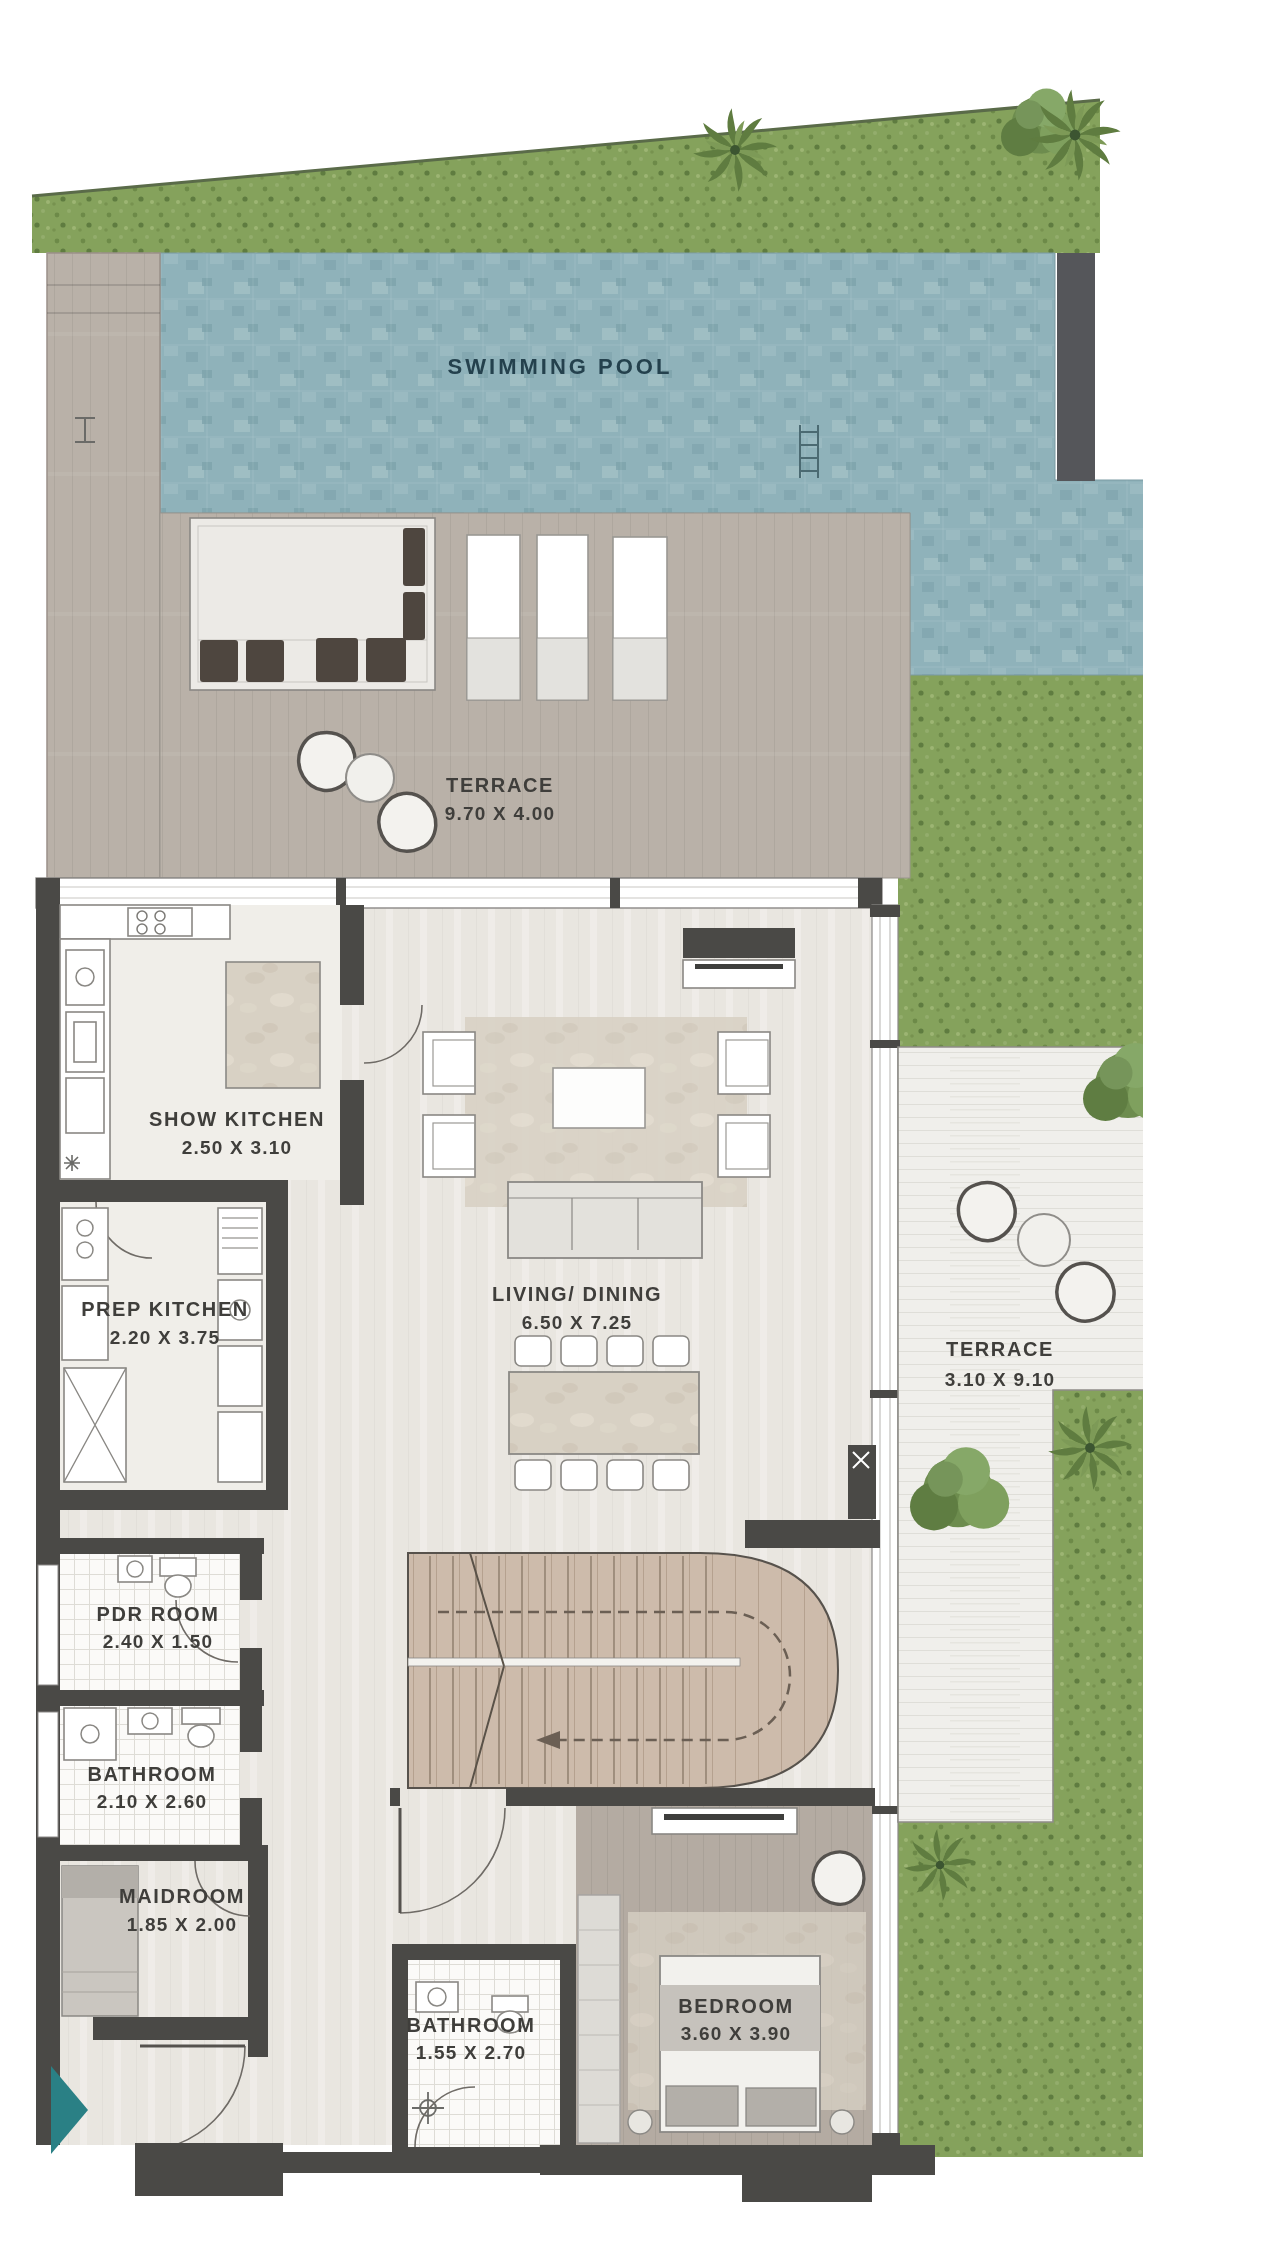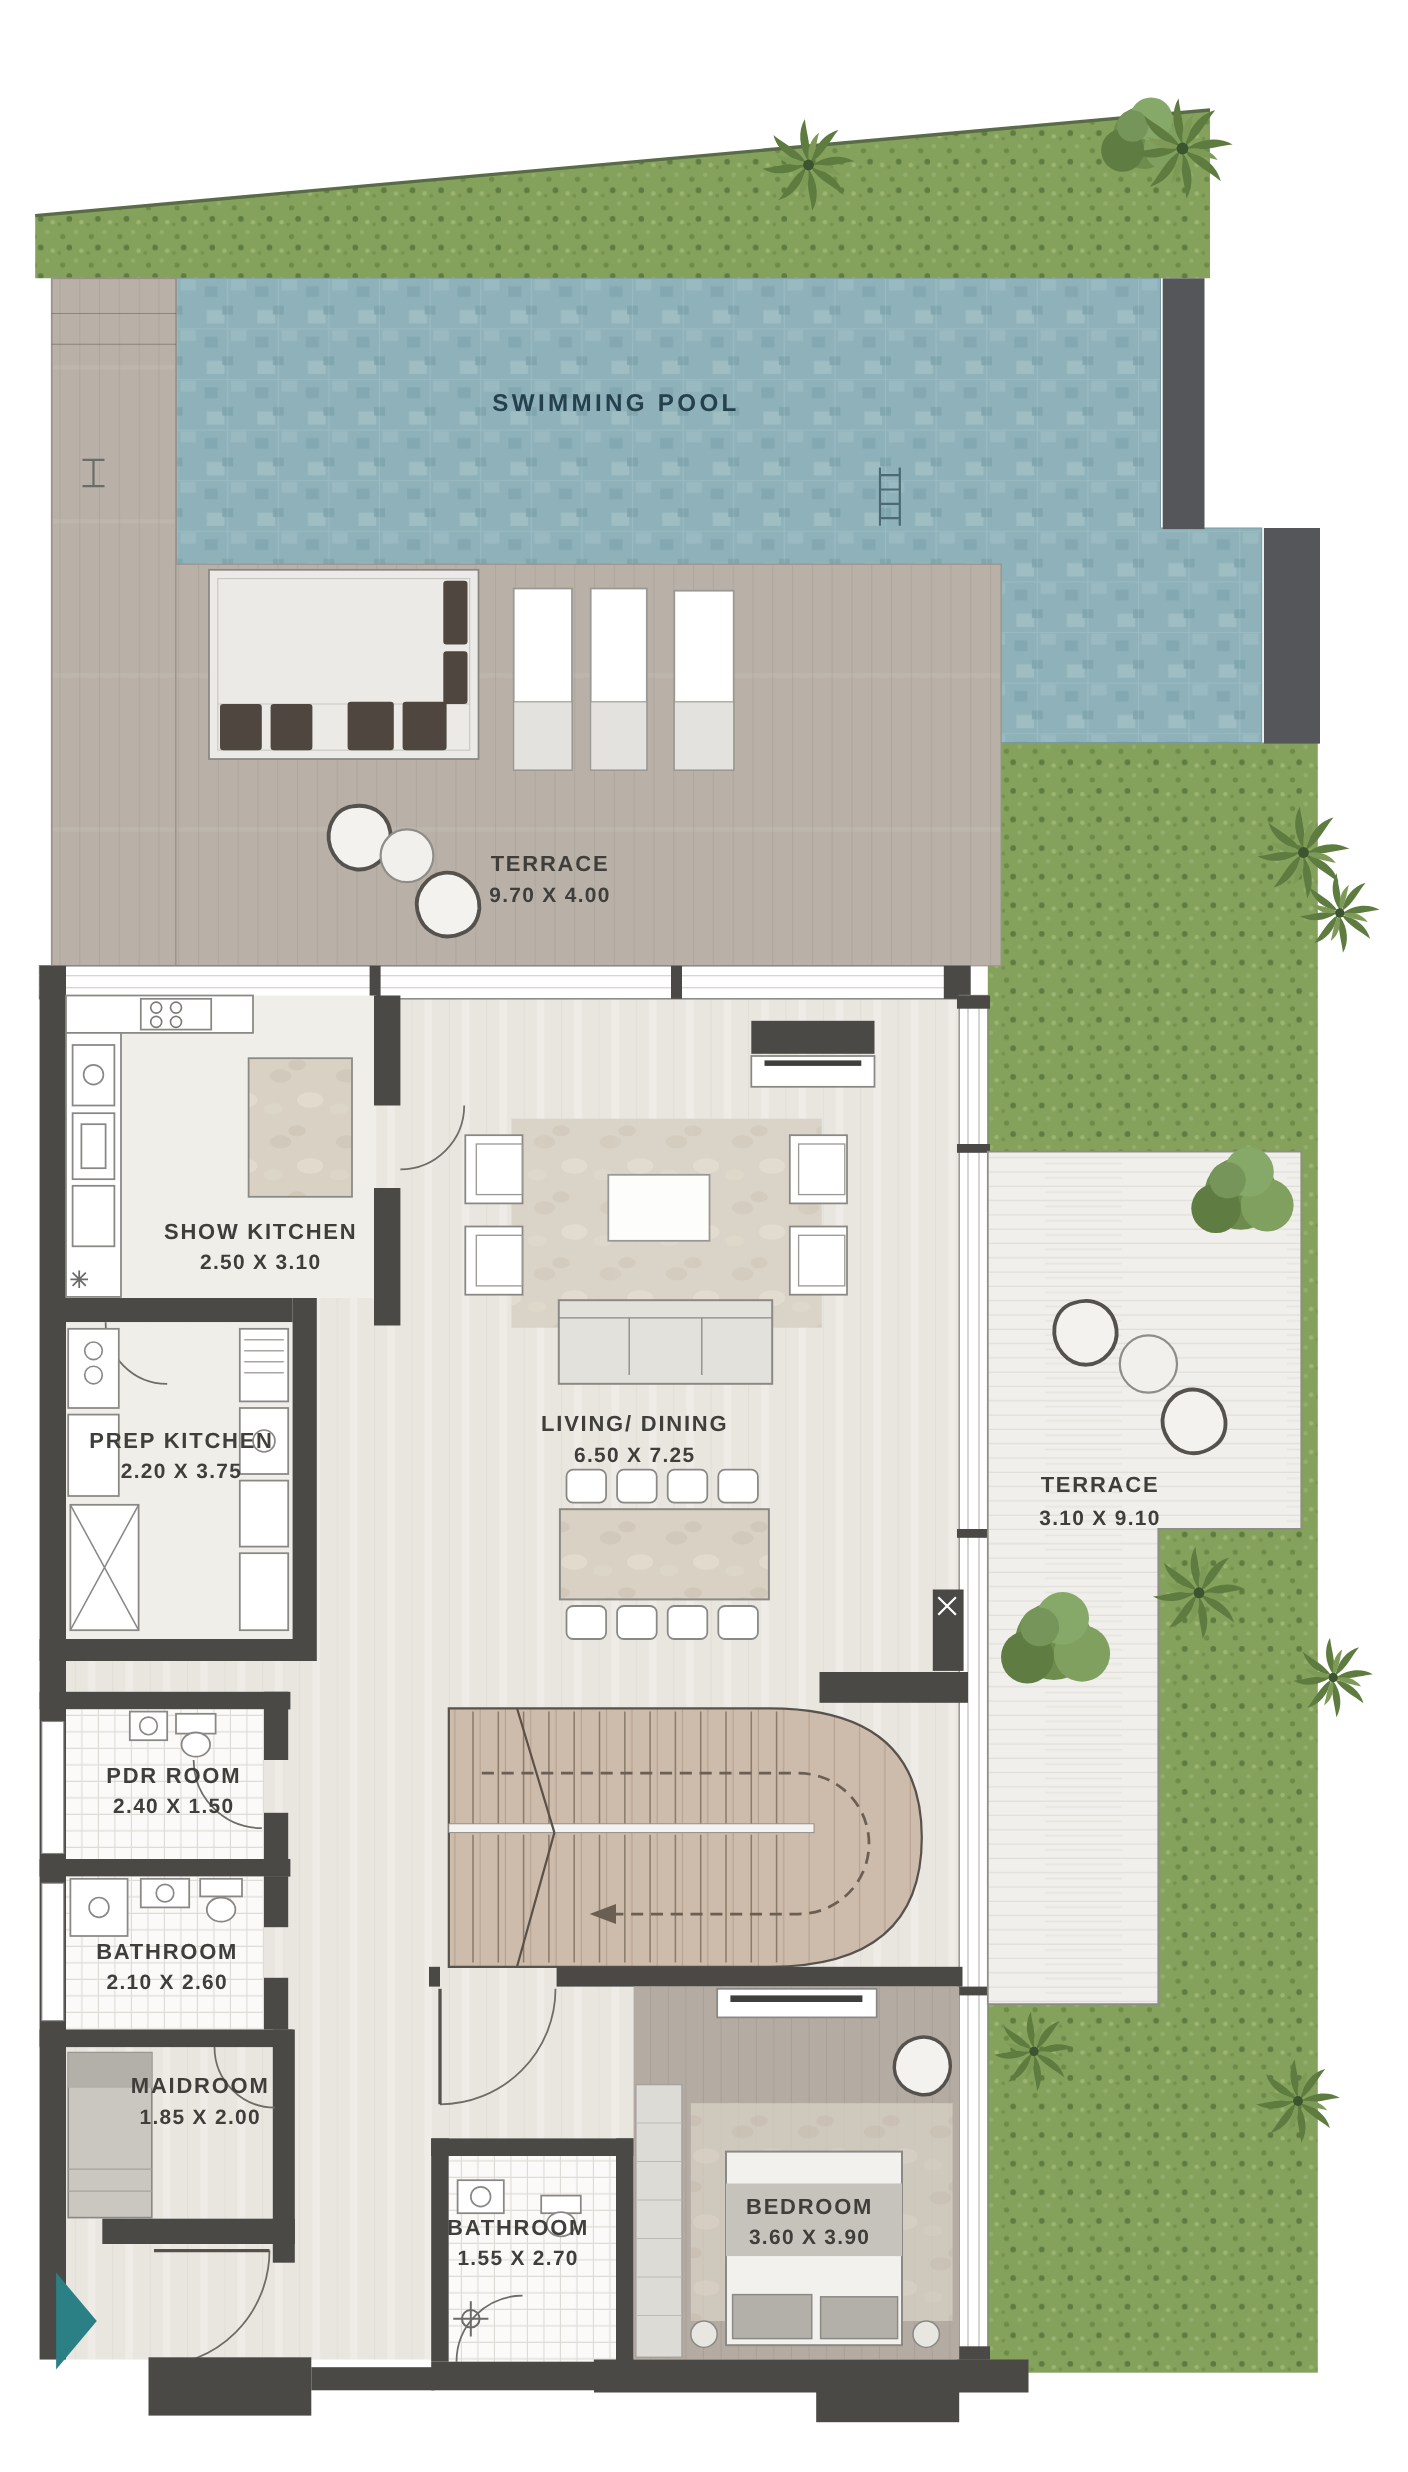--- a/index.html
+++ b/index.html
@@ -1,16 +1,16 @@
 <!DOCTYPE html>
 <html style="--c-wall: #4a4946; --c-pool: #8fb2ba; --c-pool_light: #a2c0c6; --c-pool_dark: #7da2ab; --c-pool_wall: #55565a; --c-grass: #85a25c; --c-grass_dark: #5f7c40; --c-deck: #b9b1a8; --c-plank: #f0efeb; --c-floor: #e9e6e0; --c-tile: #fbfaf8; --c-stair_wood: #cdbbab; --c-bed_wood: #b4aba2; --c-marble: #d8d1c4; --c-accent: #2a8085; --c-label: #3f3e3b; --c-pool_label: #24414d; --c-furniture_dark: #4e463f;"><head>
 <meta charset="utf-8">
 <style>
   html,body{margin:0;padding:0;background:#ffffff;}
-  .stage{position:relative;width:1280px;height:2247px;background:#ffffff;overflow:hidden;}
+  .stage{position:relative;width:1143px;height:2247px;background:#ffffff;overflow:hidden;}
   svg{display:block;}
   .lbl{font:700 20px "Liberation Sans", sans-serif;letter-spacing:1.6px;fill:var(--c-label);text-anchor:middle;}
   .lbl-dim{font:700 19px "Liberation Sans", sans-serif;letter-spacing:1.2px;fill:var(--c-label);text-anchor:middle;}
   .lbl-pool{font:700 22px "Liberation Sans", sans-serif;letter-spacing:3px;fill:var(--c-pool_label);text-anchor:middle;}
   .wall{fill:var(--c-wall);}
   .arc{fill:none;stroke:#6f6b66;stroke-width:1.6;}
   .fix{fill:#ffffff;stroke:#8a8884;stroke-width:1.6;}
   .frond{fill:var(--c-grass_dark);}
   .frond2{fill:#7d9a57;}
 </style>

